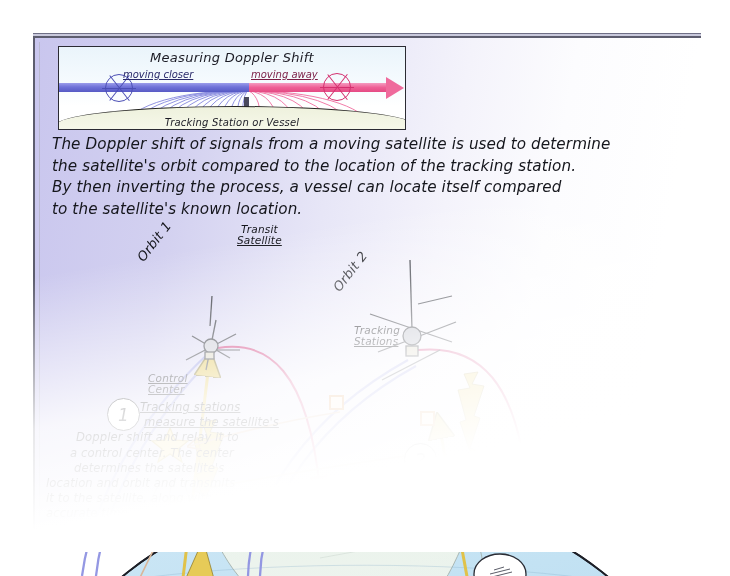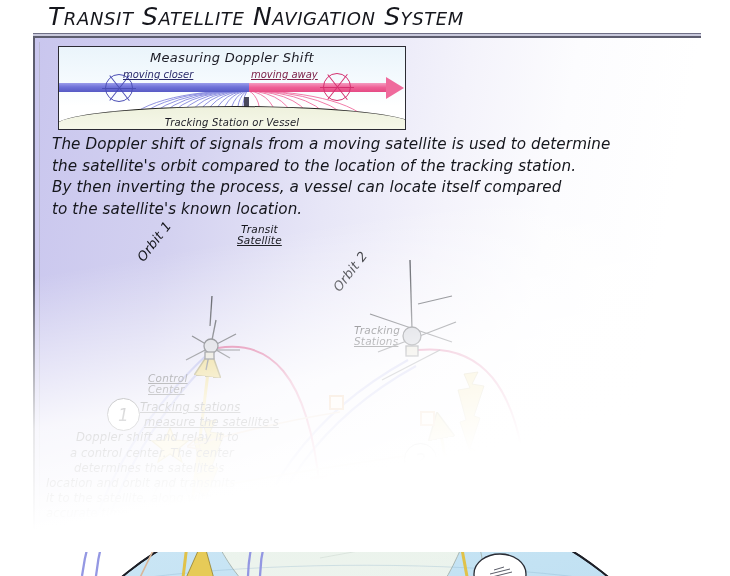--- a/index.html
+++ b/index.html
@@ -138,21 +138,20 @@
   .step1 .ind4{padding-left:24px;}
   .step1 .ind5{padding-left:28px;}
   .step2{left:394px;top:477px;width:300px;}
   .step2 div{white-space:nowrap;}
 </style>
 </head>
 <body>
 
 <div id="stage">
 
-  <div class="title">Transit Satellite Navigation System</div>
   <div class="title-rule"></div>
 
   <div class="frame"></div>
   <div class="frame-inner-line"></div>
 
   <div class="inset">
     <div class="inset-title">Measuring Doppler Shift</div>
 
     <svg width="348" height="84" style="position:absolute;left:0;top:0;">
       <g stroke="#6f72d8" fill="none" stroke-width="0.9" opacity="0.85">

